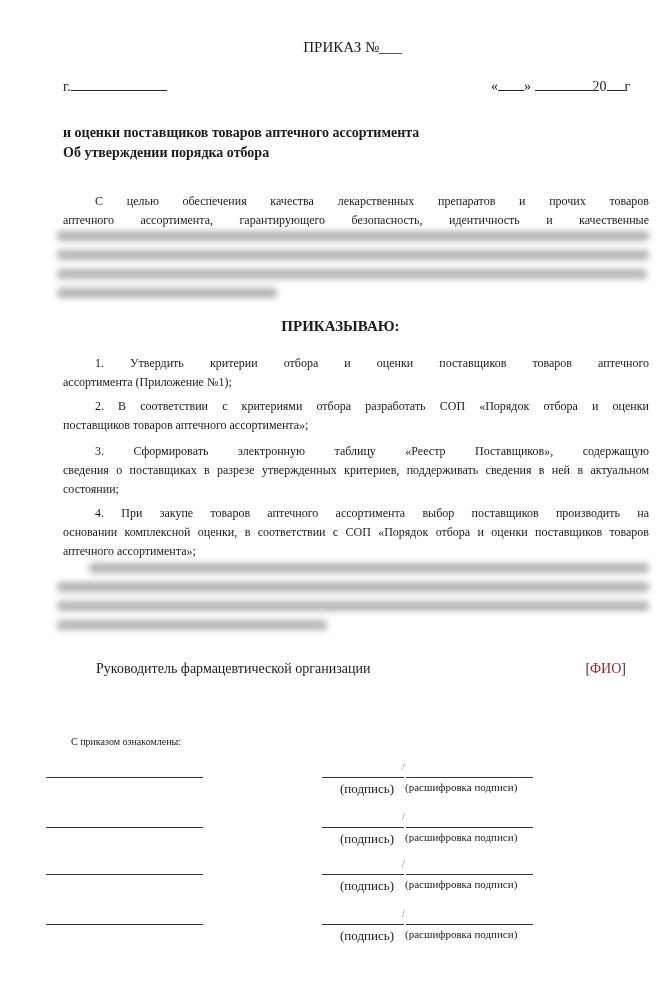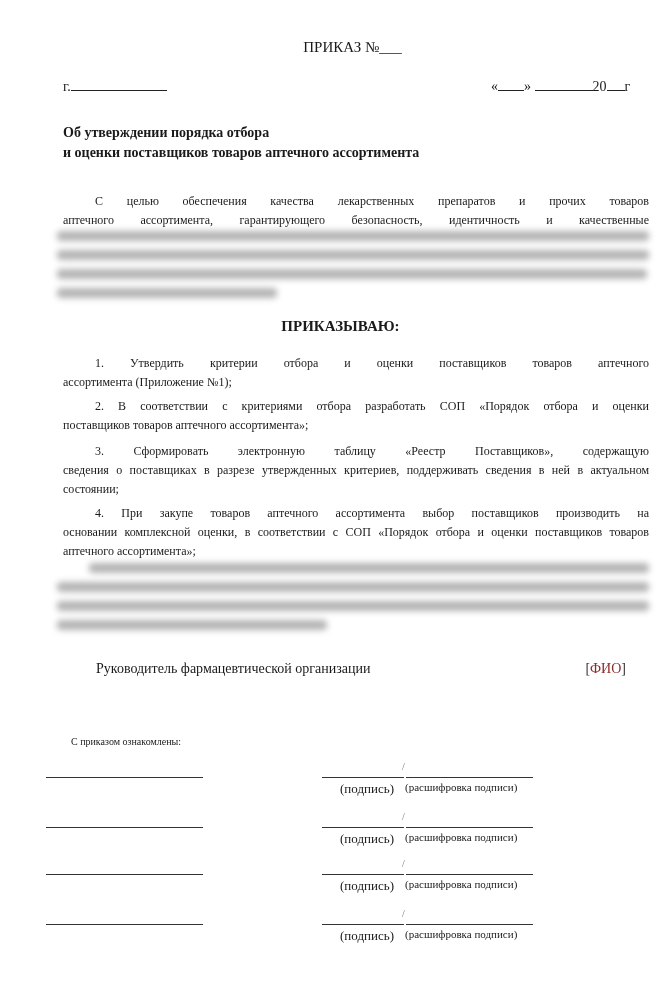--- a/index.html
+++ b/index.html
@@ -43,22 +43,22 @@
 <div class="abs city">
   <span>г.</span><span class="line"></span>
 </div>
 
 <div class="abs date">
   <span>«</span><span class="u" style="width:26px"></span><span>»</span>
   <span class="u" style="width:58px"></span><span>20</span><span class="u" style="width:18px"></span><span>г</span>
 </div>
 
 <div class="abs subject">
+  <div>и оценки поставщиков товаров аптечного ассортимента</div>
   <div>Об утверждении порядка отбора</div>
-  <div>и оценки поставщиков товаров аптечного ассортимента</div>
 </div>
 
 <div class="abs para" style="top:192px; text-align-last: justify;"><span class="ind"></span><span>С целью обеспечения качества лекарственных препаратов и прочих товаров</span></div>
 <div class="abs para" style="top:211px; text-align-last: justify;">аптечного ассортимента, гарантирующего безопасность, идентичность и качественные</div>
 
 <div class="abs blur-block" style="top:231px;">
   <div class="blur-line" style="width:592px"></div>
   <div class="blur-line" style="width:592px"></div>
   <div class="blur-line" style="width:590px"></div>
   <div class="blur-line" style="width:220px"></div>

